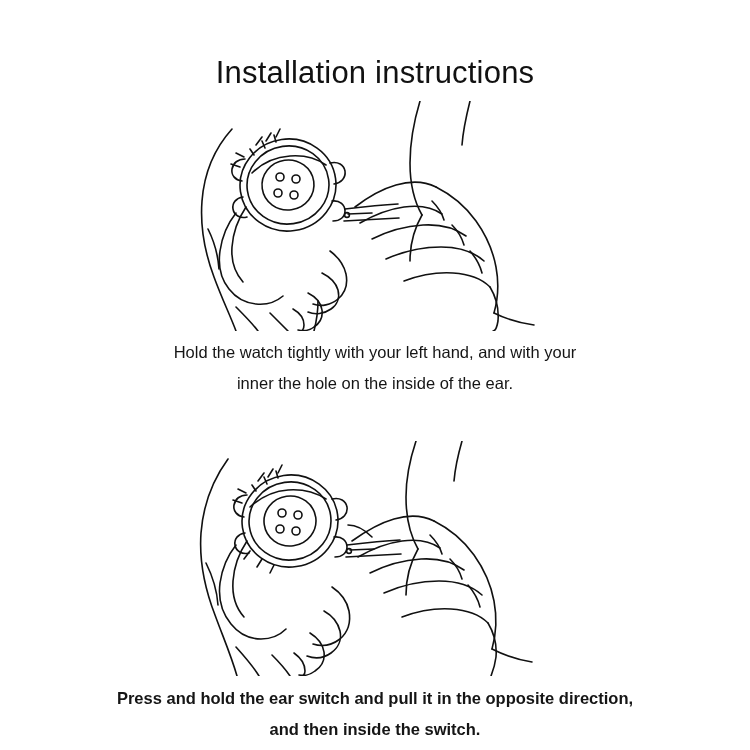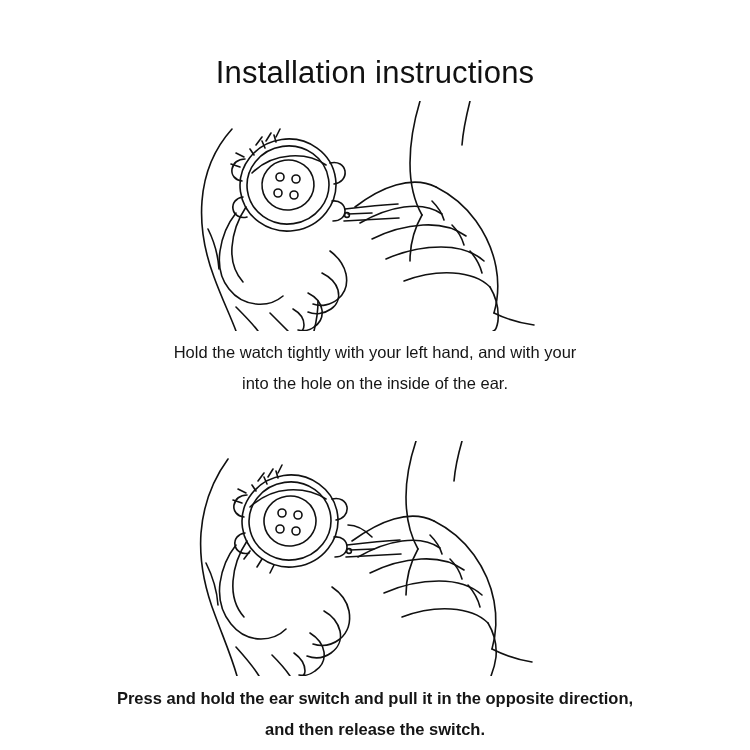--- a/index.html
+++ b/index.html
@@ -147,21 +147,21 @@
 
         <path d="M494,212 C506,218 520,222 534,224"></path>
         <path d="M422,114 C414,128 410,144 410,160"></path>
       </g>
 
     </g>
   </svg>
 
   <div class="caption caption-1">
     <span>Hold the watch tightly with your left hand, and with your</span>
-    <span>into the hole on the inside of the ear.</span>
+    <span>inner the hole on the inside of the ear.</span>
   </div>
 
   <svg class="illustration illo-2" viewBox="0 0 750 235" xmlns="http://www.w3.org/2000/svg">
     <g fill="none" stroke="#111111" stroke-width="1.6" stroke-linecap="round" stroke-linejoin="round">
 
       <g>
         <path d="M228,18 C212,40 203,66 201,92 C199,120 205,148 215,174 C223,196 231,214 237,235"></path>
         <path d="M236,104 C228,114 222,128 220,142 C218,158 222,172 231,183 C239,193 250,198 261,198 C271,198 280,194 286,188"></path>
         <path d="M247,100 C239,112 234,126 233,140 C232,154 236,167 244,176"></path>
         <path d="M250,66 C261,56 274,50 288,49 C302,48 315,51 326,58"></path>
@@ -217,16 +217,16 @@
         <path d="M418,108 C410,122 406,138 406,154"></path>
 
         <path d="M372,96 C364,88 356,84 348,84"></path>
       </g>
 
     </g>
   </svg>
 
   <div class="caption caption-2">
     <span>Press and hold the ear switch and pull it in the opposite direction,</span>
-    <span>and then release the switch.</span>
+    <span>and then inside the switch.</span>
   </div>
 
 </div>
 
 </body></html>

